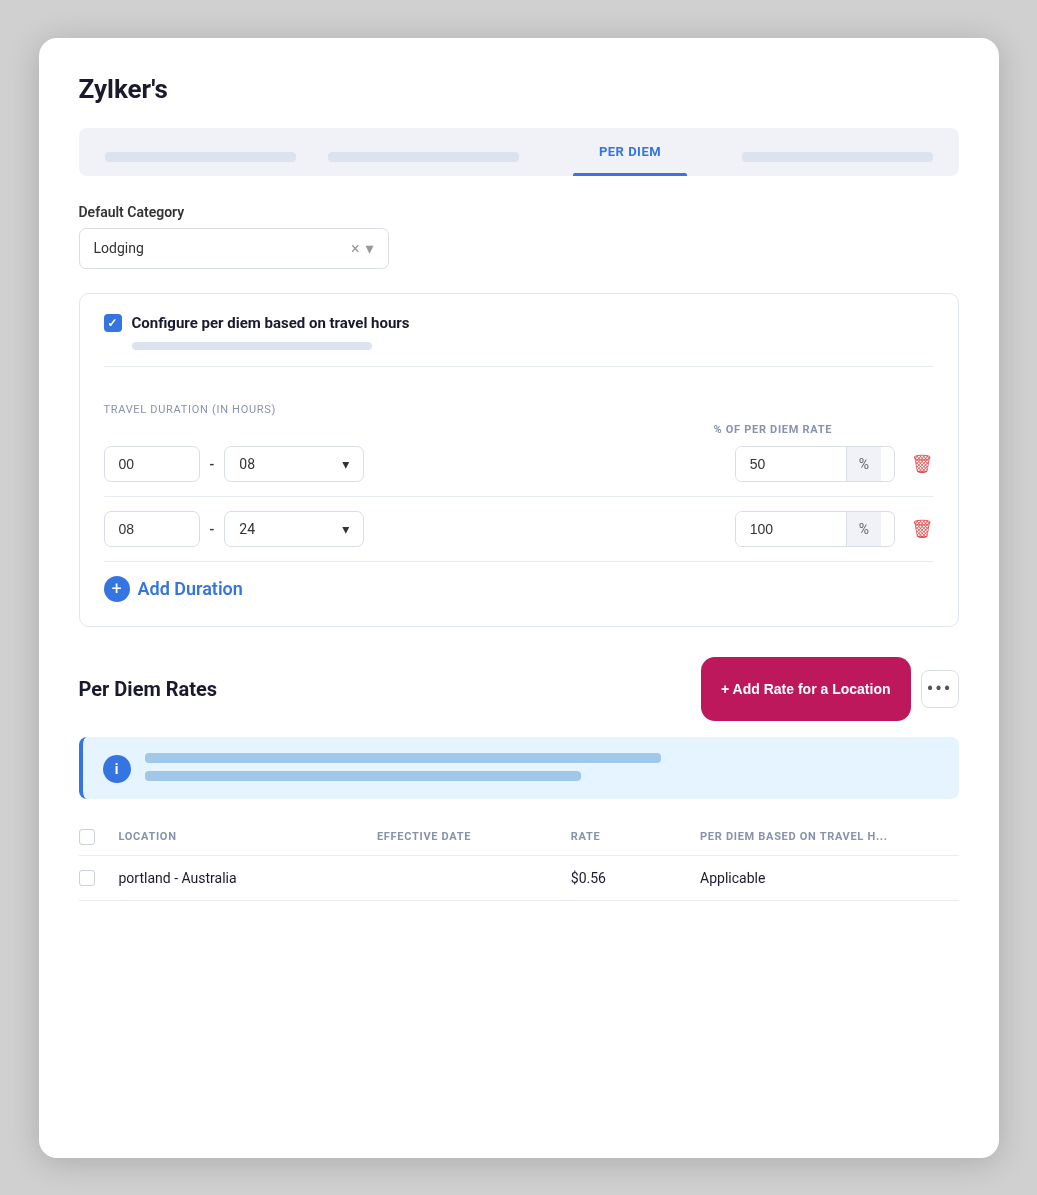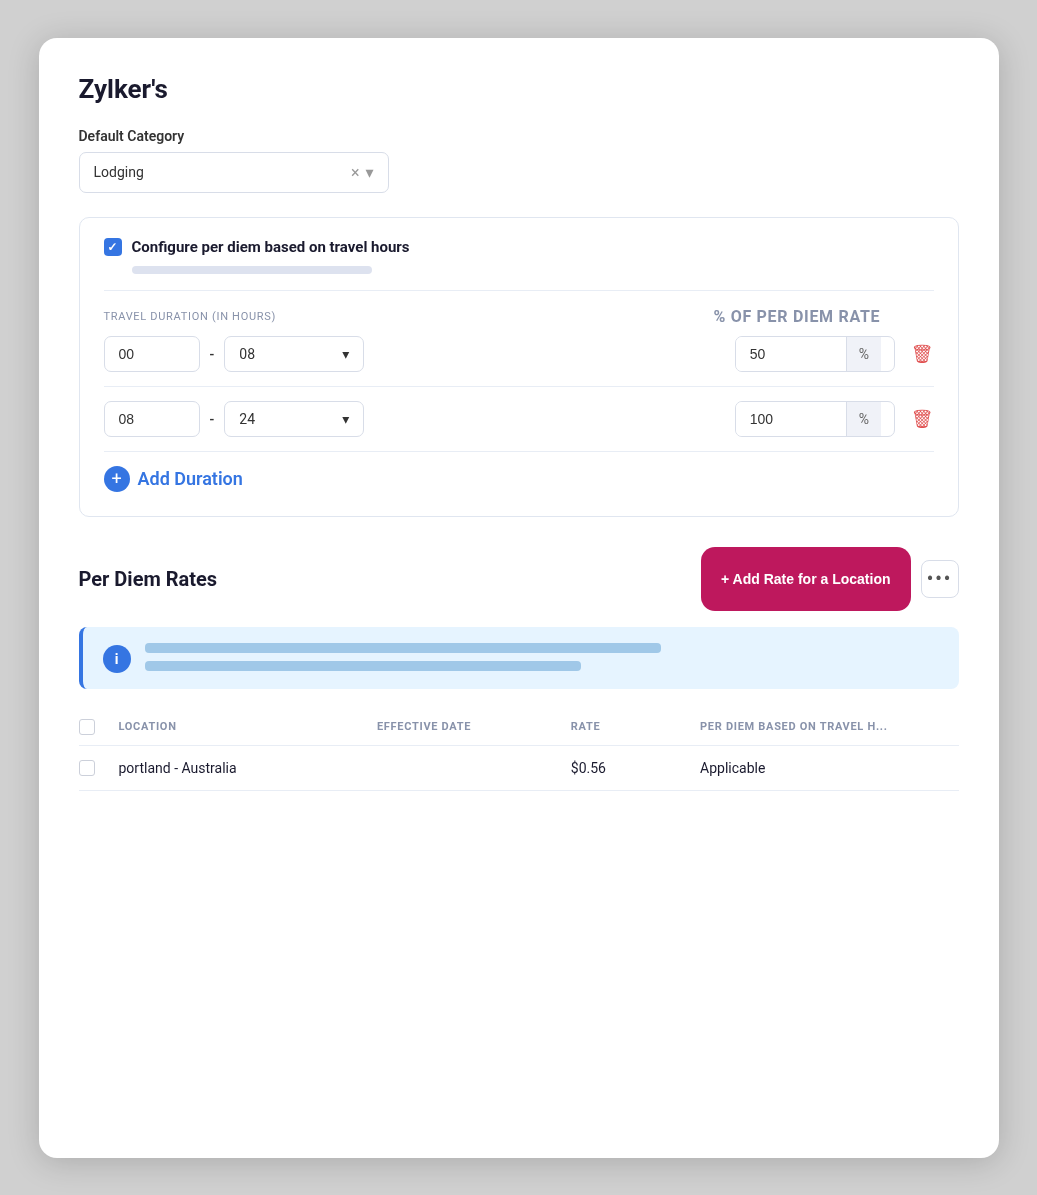--- a/index.html
+++ b/index.html
@@ -156,24 +156,25 @@
     }
     .col-header-left {
       flex: 1;
       font-size: 11px;
       font-weight: 400;
       color: #8892aa;
       letter-spacing: 0.7px;
     }
     .col-header-right {
       width: 220px;
-      font-size: 16px;
+      font-size: 11px;
       font-weight: 700;
       color: #8892aa;
       letter-spacing: 0.7px;
+      margin-top: 40px;
     }
     .duration-row {
       display: flex;
       align-items: center;
       gap: 10px;
       margin-bottom: 14px;
       padding-bottom: 14px;
       border-bottom: 1.5px solid #e8edf5;
     }
     .duration-input {
@@ -421,20 +422,26 @@
       color: #1a1a2e;
     }
   </style>
 </head>
 <body>
 
 <div class="card">
 
   <div class="app-title">Zylker's</div>
 
+  <div class="tab-bar">
+    <div class="tab-placeholder"></div>
+    <div class="tab-placeholder"></div>
+    <div class="tab-item active">PER DIEM</div>
+    <div class="tab-placeholder"></div>
+  </div>
 
   <div class="section-label">Default Category</div>
   <div class="select-box">
     <span class="select-box-text">Lodging</span>
     <span class="select-box-icons">
       <span>×</span>
       <span>▾</span>
     </span>
   </div>
 

